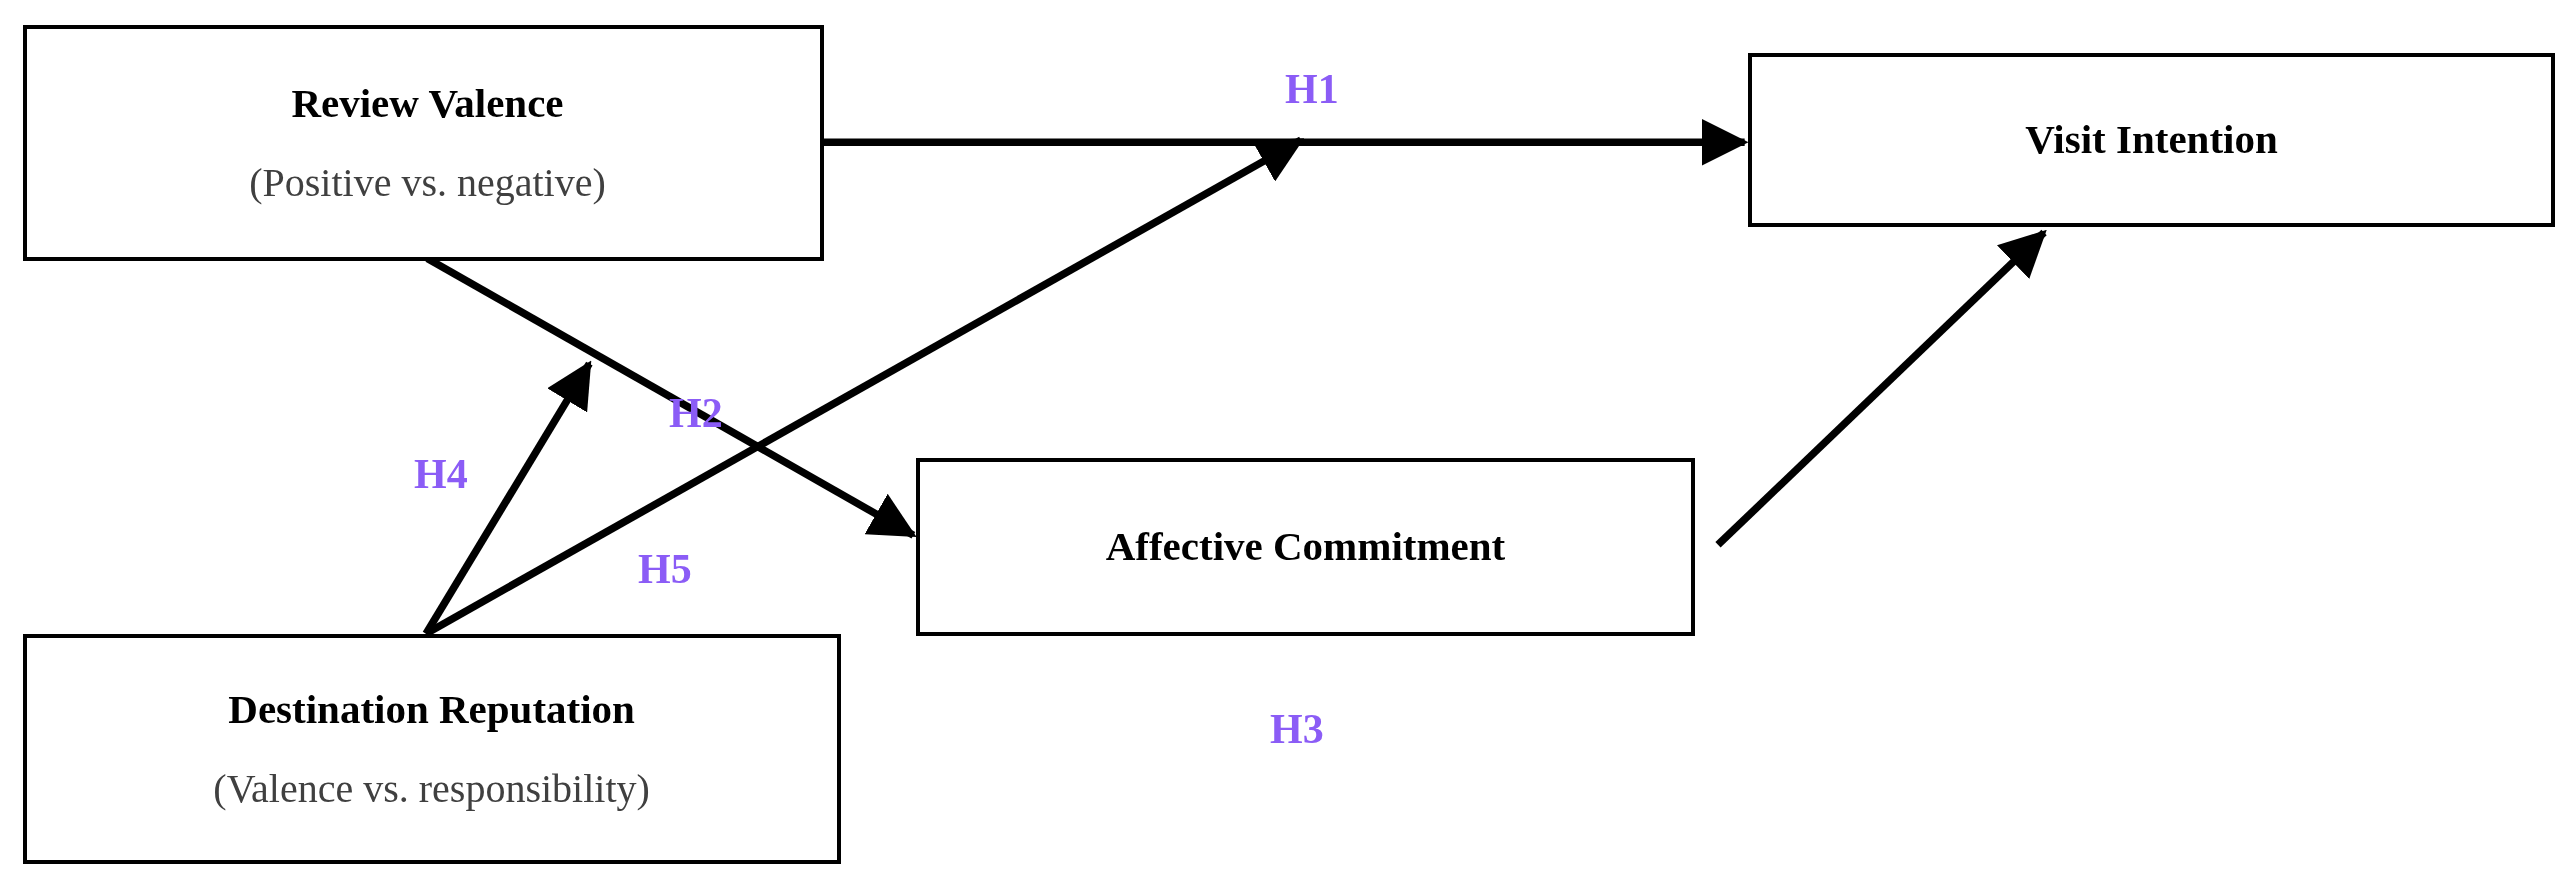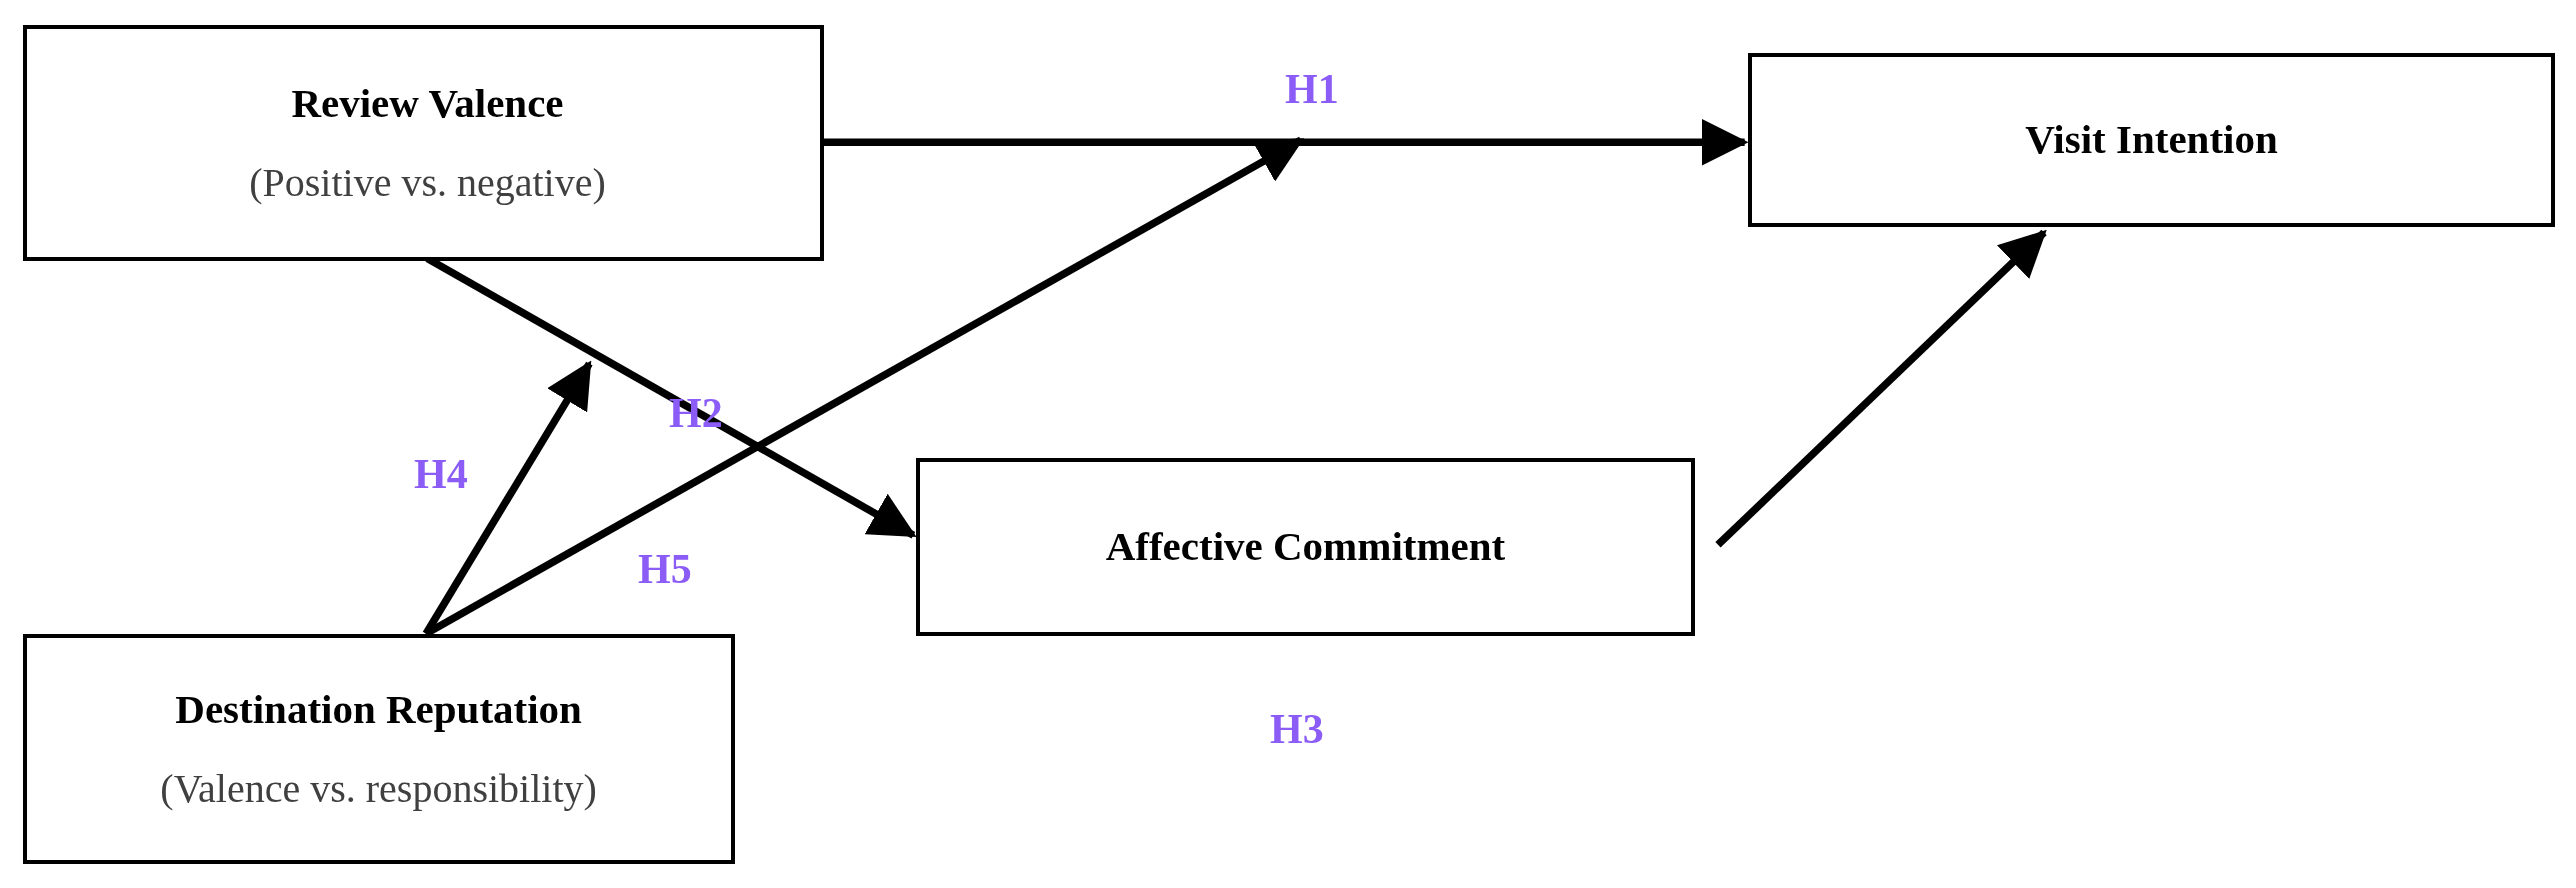--- a/index.html
+++ b/index.html
@@ -59,21 +59,21 @@
     font-weight: bold;
     font-size: 42px;
     line-height: 1;
     color: #8b5cf6;
     white-space: nowrap;
     z-index: 4;
   }
 
   
   #node-review-valence        { left: 23px;   top: 25px;   width: 801px; height: 236px; padding-left: 8px; }
-  #node-destination-reputation{ left: 22.6px;   top: 634px;  width: 712px; height: 230px; }
+  #node-destination-reputation{ left: 22.6px;   top: 634px;  width: 818px; height: 230px; }
   #node-affective-commitment  { left: 916px; top: 458px;  width: 779px; height: 178px; }
   #node-visit-intention       { left: 1748px; top: 53px;   width: 807px; height: 174px; justify-content: center; }
 
   
   #label-h1 { left: 1285px; top: 68px; }
   #label-h2 { left: 669px;  top: 347px; margin-top: 45px; }
   #label-h3 { left: 1270px; top: 660px; margin-top: 48px; }
   #label-h4 { left: 414px;  top: 453px; font-family: Liberation Serif, serif; }
   #label-h5 { left: 638px;  top: 548px; }
 </style>

